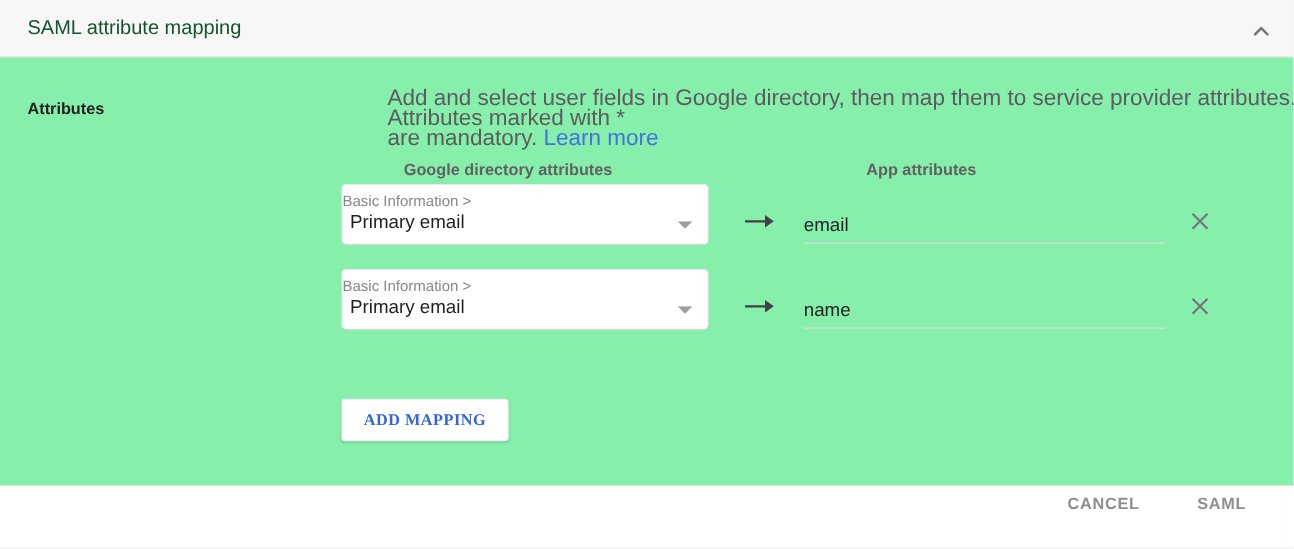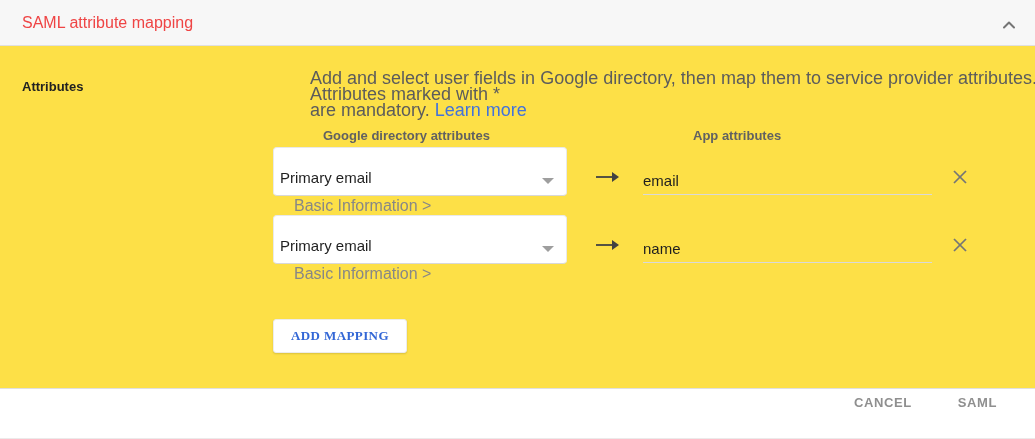--- a/index.html
+++ b/index.html
@@ -21,38 +21,38 @@
     height: 46px;
     background: #f7f7f7;
     border-bottom: 1px solid #e0e0e0;
   }
   .panel-title {
     position: absolute;
     left: 22px;
     top: 0;
     line-height: 46px;
     font-size: 16px;
-    color: #ef4444;
+    color: #14532d;
   }
   .collapse-btn {
     position: absolute;
     right: 14px;
     top: 12px;
     width: 24px;
     height: 24px;
     display: flex;
     align-items: center;
     justify-content: center;
     cursor: pointer;
     background: transparent;
     border: none;
   }
 
   
-  .panel-body { position: relative; height: 342px; background: #fde047; }
+  .panel-body { position: relative; height: 342px; background: #86efac; }
 
   .attributes-label {
     position: absolute;
     left: 22px;
     top: 33px;
     font-size: 13px;
     font-weight: bold;
     color: #212121;
   }
 
@@ -102,26 +102,25 @@
     width: 294px;
     height: 49px;
     background: #ffffff;
     border: 1px solid #e9e9e9;
     border-bottom-color: #d8d8d8;
     border-radius: 4px;
     cursor: pointer;
   }
   .dd-category {
     position: absolute;
-    left: 20px;
+    left: 0;
     top: 6px;
-    font-size: 16px;
+    font-size: 12px;
     color: #878787;
     white-space: nowrap;
-    margin-top: 43px;
   }
   .dd-value {
     position: absolute;
     left: 6px;
     top: 21px;
     font-size: 15px;
     color: #1f1f1f;
     white-space: nowrap;
   }
   .dd-caret {

